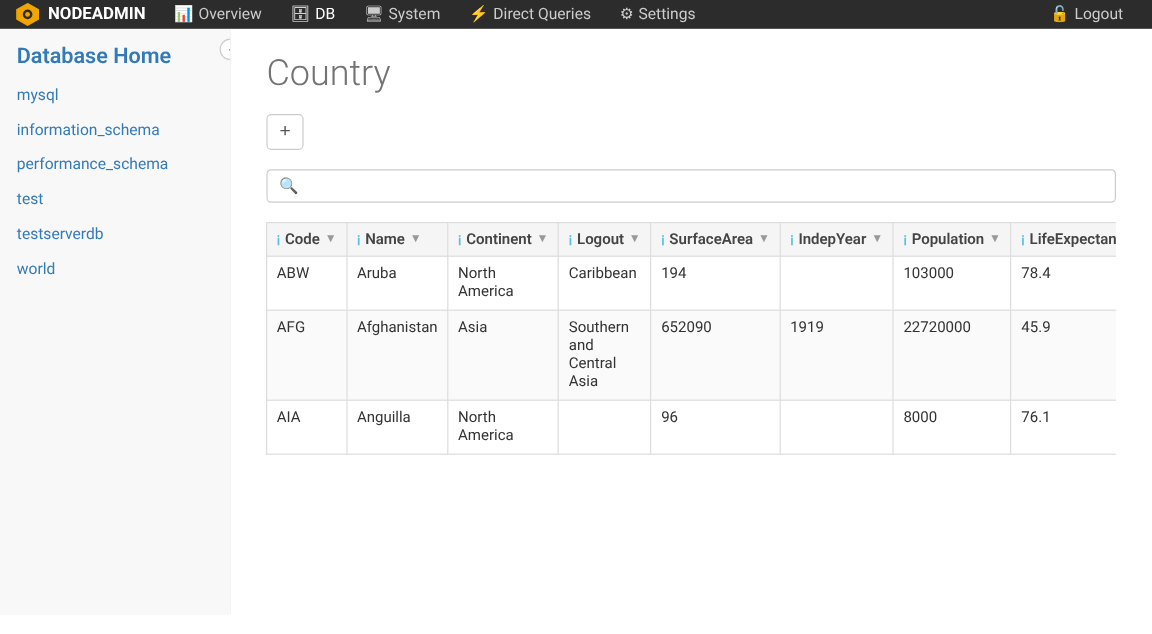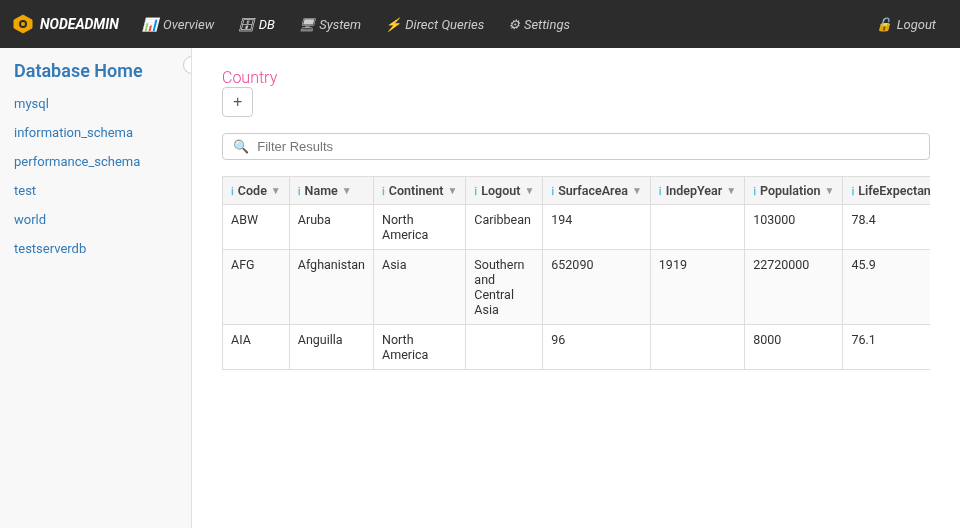--- a/index.html
+++ b/index.html
@@ -4,24 +4,23 @@
   <style>
     * { box-sizing: border-box; margin: 0; padding: 0; }
     body { font-family: -apple-system, BlinkMacSystemFont, 'Segoe UI', Roboto, sans-serif; font-size: 13px; color: #333; background: #fff; }
 
     
     .navbar {
       display: flex;
       align-items: center;
       background: #2c2c2c;
       color: #ccc;
-      height: 48px;
+      height: 24px;
       padding: 0 12px;
       gap: 4px;
-      font-style: italic;
     }
     .navbar-brand {
       display: flex;
       align-items: center;
       gap: 6px;
       color: #fff;
       font-weight: bold;
       font-size: 14px;
       margin-right: 10px;
     }
@@ -100,24 +99,24 @@
       font-size: 13px;
     }
 
     
     .main {
       flex: 1;
       overflow-y: auto;
       padding: 20px 30px;
     }
     .page-title {
-      font-size: 16px;
+      font-size: 30px;
       font-weight: 300;
-      color: #ec4899;
-      margin-bottom: 0;
+      color: #737373;
+      margin-bottom: 16px;
     }
     .add-btn {
       background: none;
       border: 1px solid #ccc;
       border-radius: 4px;
       padding: 5px 10px;
       cursor: pointer;
       font-size: 16px;
       color: #555;
       margin-bottom: 16px;
@@ -241,35 +240,34 @@
     <div class="sidebar-item">
       <span>information_schema</span>
     </div>
     <div class="sidebar-item">
       <span>performance_schema</span>
     </div>
     <div class="sidebar-item">
       <span>test</span>
     </div>
     <div class="sidebar-item">
+      <span>testserverdb</span>
+    </div>
+    <div class="sidebar-item">
       <span>world</span>
-    </div>
-    <div class="sidebar-item">
-      <span>testserverdb</span>
     </div>
   </aside>
 
   <main class="main">
     <h1 class="page-title">Country</h1>
 
     <button class="add-btn">+</button>
 
     <div class="filter-bar">
       <span class="filter-icon">🔍</span>
-      <input class="filter-input" type="text" placeholder="Filter Results" style="">
     </div>
 
     <div class="table-wrapper">
       <table>
         <thead>
           <tr>
             <th>
               <div class="th-inner">
                 <span class="th-info">ℹ</span>
                 <span>Code</span>

